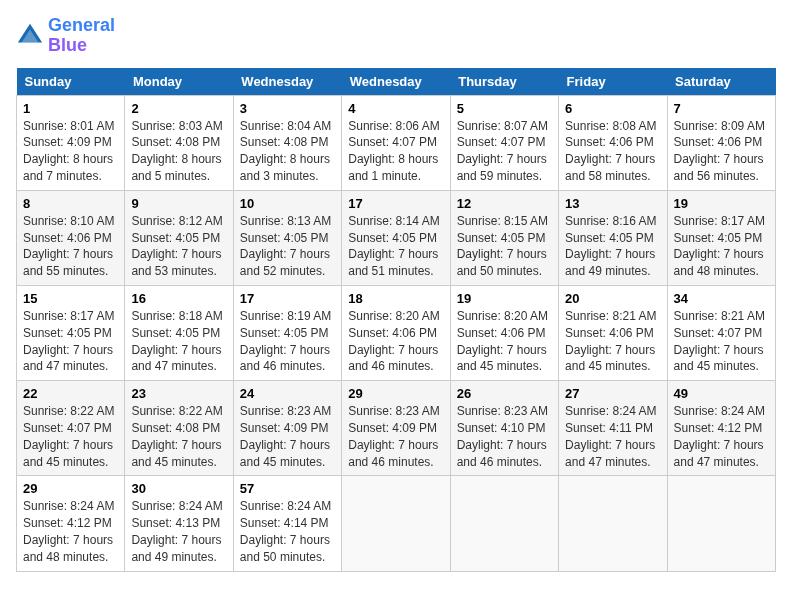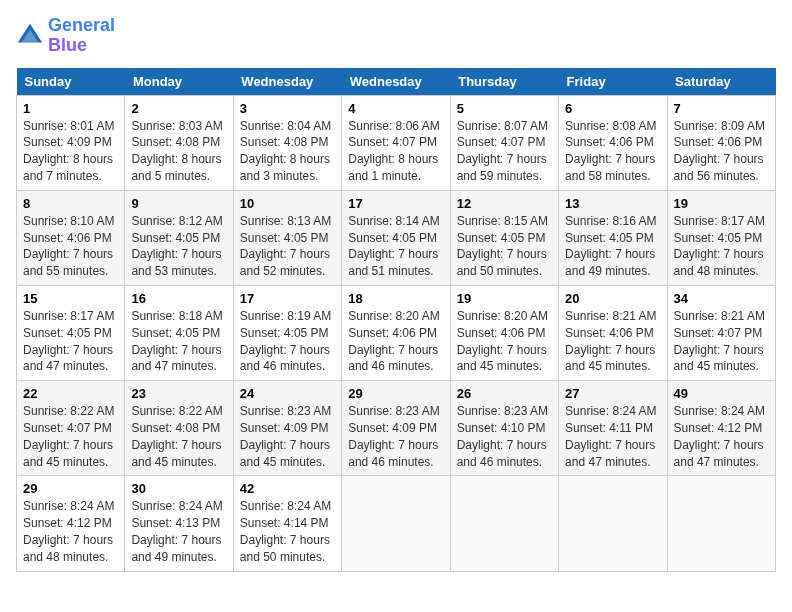--- a/index.html
+++ b/index.html
@@ -361,21 +361,21 @@
       </td>
         <td>
         <span class="day-num">30</span>
         <div class="day-info">
           Sunrise: 8:24 AM<br>
           Sunset: 4:13 PM<br>
           Daylight: 7 hours and 49 minutes.
         </div>
       </td>
         <td>
-        <span class="day-num">42</span>
+        <span class="day-num">57</span>
         <div class="day-info">
           Sunrise: 8:24 AM<br>
           Sunset: 4:14 PM<br>
           Daylight: 7 hours and 50 minutes.
         </div>
       </td>
         <td class="empty-cell"></td>
         <td class="empty-cell"></td>
         <td class="empty-cell"></td>
         <td class="empty-cell"></td>

